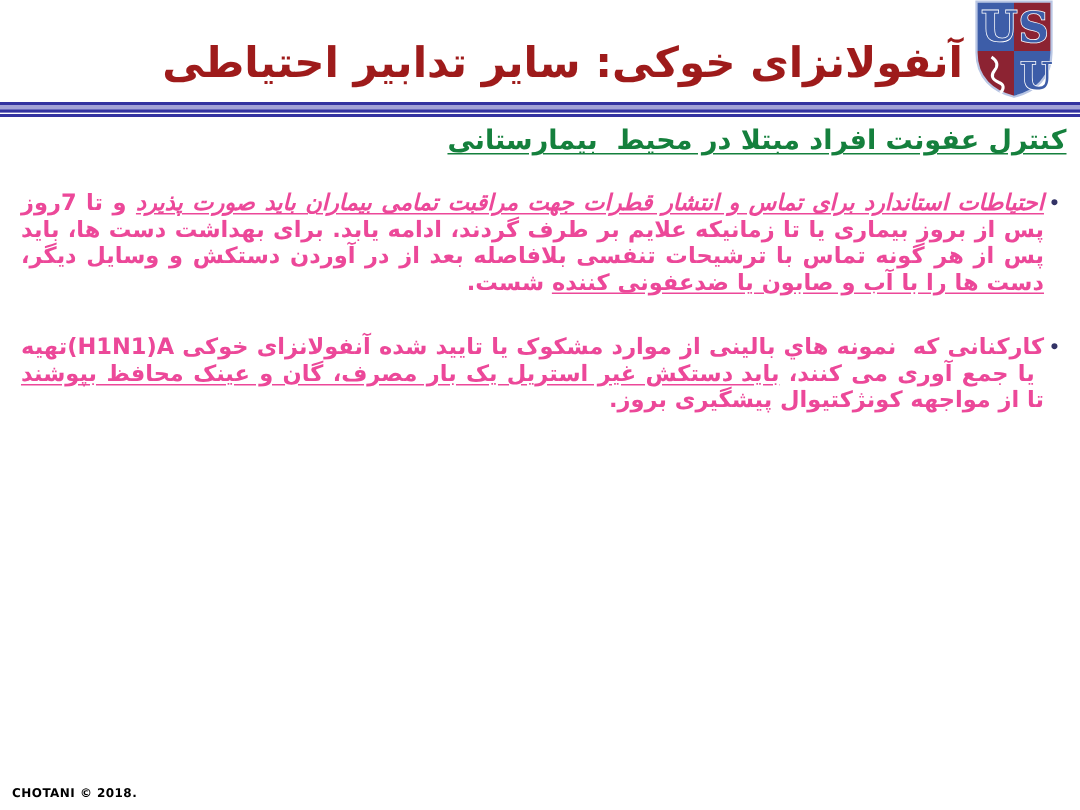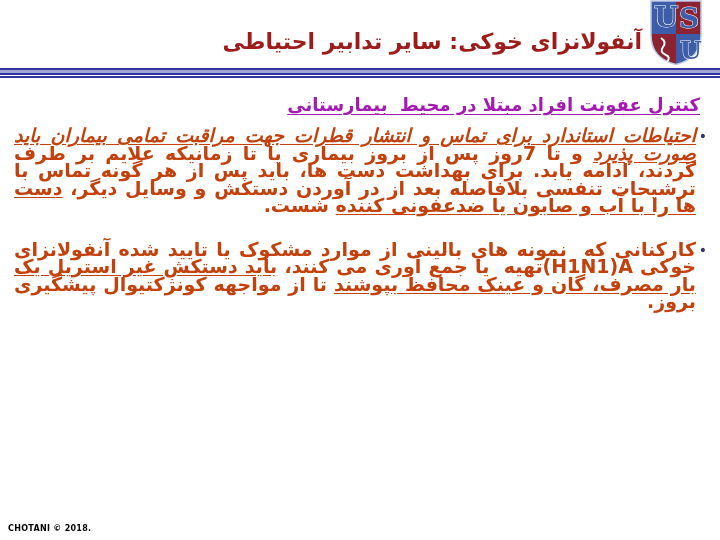--- a/index.html
+++ b/index.html
@@ -15,21 +15,21 @@
     font-family: "DejaVu Sans", sans-serif;
   }
 
   
   .title {
     position: absolute;
     top: 22px; right: 78px; left: 20px;
     margin: 0;
     direction: rtl;
     text-align: right;
-    font-size: 22px;
+    font-size: 28px;
     line-height: 40px;
     font-weight: bold;
     color: #9e1b1b;
     white-space: nowrap;
   }
 
   
   .logo {
     position: absolute;
     top: 0; right: 16px;
@@ -44,27 +44,27 @@
     border-top: 2px solid #3333a0;
     border-bottom: 2px solid #3333a0;
     box-sizing: border-box;
   }
   .rule .thin { height: 2px; background: #3333a0; margin-top: 1px; }
 
   
   .heading {
     position: absolute;
     top: 82px; right: 8px; left: 20px;
-    margin: 12px;
+    margin: 1px;
     direction: rtl;
     text-align: right;
     font-size: 18px;
     line-height: 22px;
     font-weight: bold;
-    color: #a21caf;
+    color: #15803d;
     text-decoration: underline;
     text-underline-offset: 3px;
   }
 
   
   .bullets {
     position: absolute;
     top: 127px; right: 10px; left: 14px;
     direction: rtl;
   }
@@ -73,24 +73,24 @@
   .bullet-dot {
     flex: 0 0 14px;
     font-size: 14px;
     line-height: 18px;
     color: #333366;
     text-align: center;
   }
   .bullet-text {
     flex: 1 1 auto;
     margin: 0;
-    font-size: 19px;
+    font-size: 15px;
     line-height: 17.5px;
     font-weight: bold;
-    color: #c2410c;
+    color: #ec4899;
     text-align: justify;
   }
   .seg-italic-underline { font-style: italic; text-decoration: underline; text-underline-offset: 2px; }
   .seg-underline { text-decoration: underline; text-underline-offset: 2px; }
   .seg-latin { direction: ltr; unicode-bidi: bidi-override; margin-top: 48px; }
 
   
   .footer {
     position: absolute;
     left: 8px; bottom: 7px;

